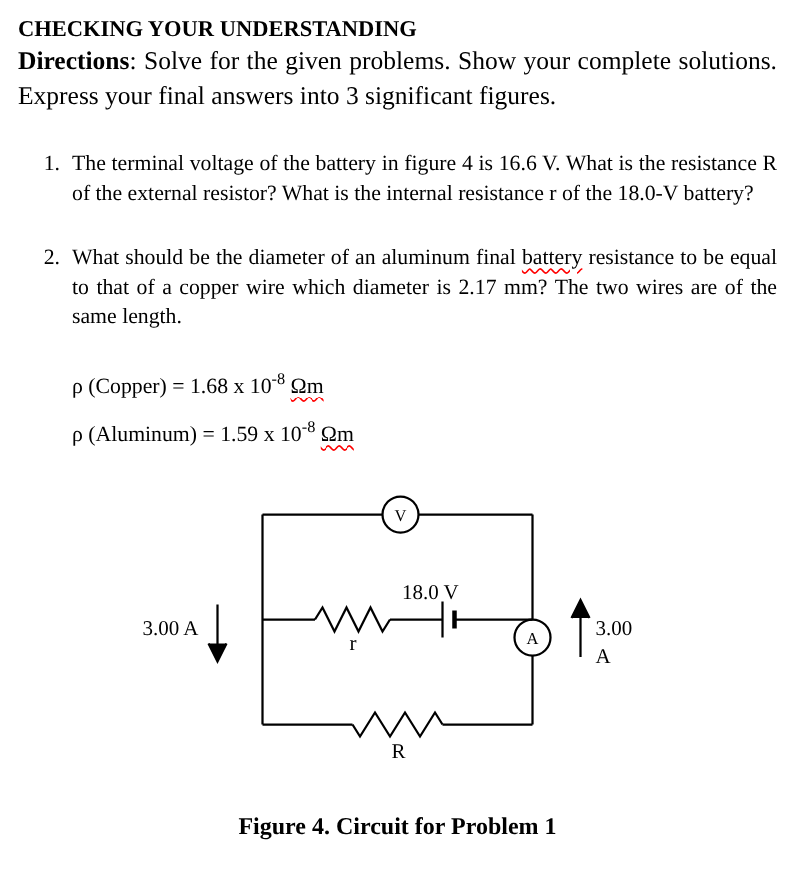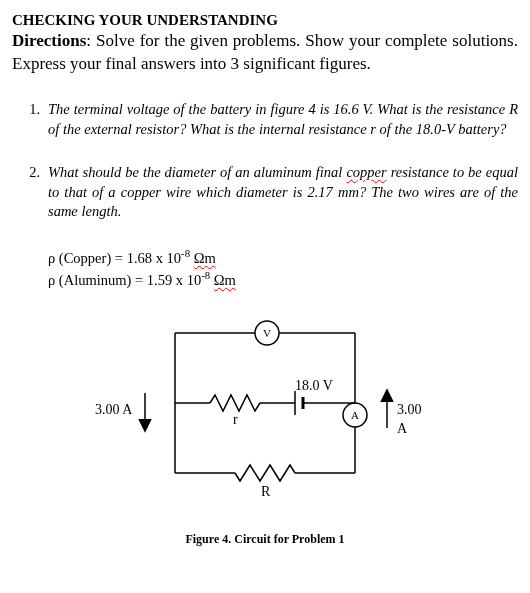--- a/index.html
+++ b/index.html
@@ -32,24 +32,24 @@
   }
   .problem .num {
     width: 28px;
     flex: 0 0 28px;
     text-align: right;
     padding-right: 8px;
   }
   .problem .body {
     flex: 1;
     text-align: justify;
-    font-style: italic;
   }
   .rho-line {
     margin-left: 36px;
+    margin-top: 10px;
     font-size: 14.5px;
   }
   .strike {
     text-decoration: underline wavy red;
     text-decoration-thickness: 1px;
     text-underline-offset: 2px;
   }
   sup { font-size: 0.75em; }
 
   
@@ -61,42 +61,42 @@
   }
   svg { display: block; }
   .lbl {
     position: absolute;
     font-family: "Times New Roman", Times, serif;
     font-size: 14px;
   }
   .caption {
     text-align: center;
     font-weight: bold;
-    font-size: 12px;
+    font-size: 16px;
     margin-top: 18px;
   }
 </style>
 </head>
 <body>
 
 <div class="title">CHECKING YOUR UNDERSTANDING</div>
 
 <div class="directions">
   <span class="label">Directions</span><span>: Solve for the given problems. Show your complete solutions. Express your final answers into 3 significant figures.</span>
 </div>
 
 <div class="problem">
   <div class="num">1.</div>
   <div class="body">The terminal voltage of the battery in figure 4 is 16.6 V. What is the resistance R of the external resistor? What is the internal resistance r of the 18.0-V battery?</div>
 </div>
 
 <div class="problem">
   <div class="num">2.</div>
   <div class="body">
-    <span>What should be the diameter of an aluminum final </span><span class="strike">copper</span><span> resistance to be equal to that of a copper wire which diameter is 2.17 mm? The two wires are of the same length.</span>
+    <span>What should be the diameter of an aluminum final </span><span class="strike">battery</span><span> resistance to be equal to that of a copper wire which diameter is 2.17 mm? The two wires are of the same length.</span>
   </div>
 </div>
 
 <div class="rho-line">
   <span>ρ (Copper) = 1.68 x 10</span><sup>-8</sup> <span class="strike">Ωm</span>
 </div>
 
 <div class="rho-line">
   <span>ρ (Aluminum) = 1.59 x 10</span><sup>-8</sup> <span class="strike">Ωm</span>
 </div>
@@ -134,18 +134,18 @@
       <line x1="272" y1="115" x2="272" y2="80"></line>
       <polyline points="266,89 272,77 278,89" fill="#000" stroke="#000"></polyline>
     </g>
 
     <text x="152" y="24" font-size="11" text-anchor="middle" font-family="Times New Roman">V</text>
     <text x="240" y="106" font-size="11" text-anchor="middle" font-family="Times New Roman">A</text>
   </svg>
 
   <div class="lbl" style="left:-20px; top:88px;">3.00 A</div>
   <div class="lbl" style="left:282px; top:88px;">3.00 A</div>
-  <div class="lbl" style="left:180px; top:64px;">18.0 V</div>
+  <div class="lbl" style="left:153px; top:64px;">18.0 V</div>
   <div class="lbl" style="left:118px; top:98px;">r</div>
   <div class="lbl" style="left:146px; top:170px;">R</div>
 </div>
 
 <div class="caption">Figure 4. Circuit for Problem 1</div>
 
 </body></html>

